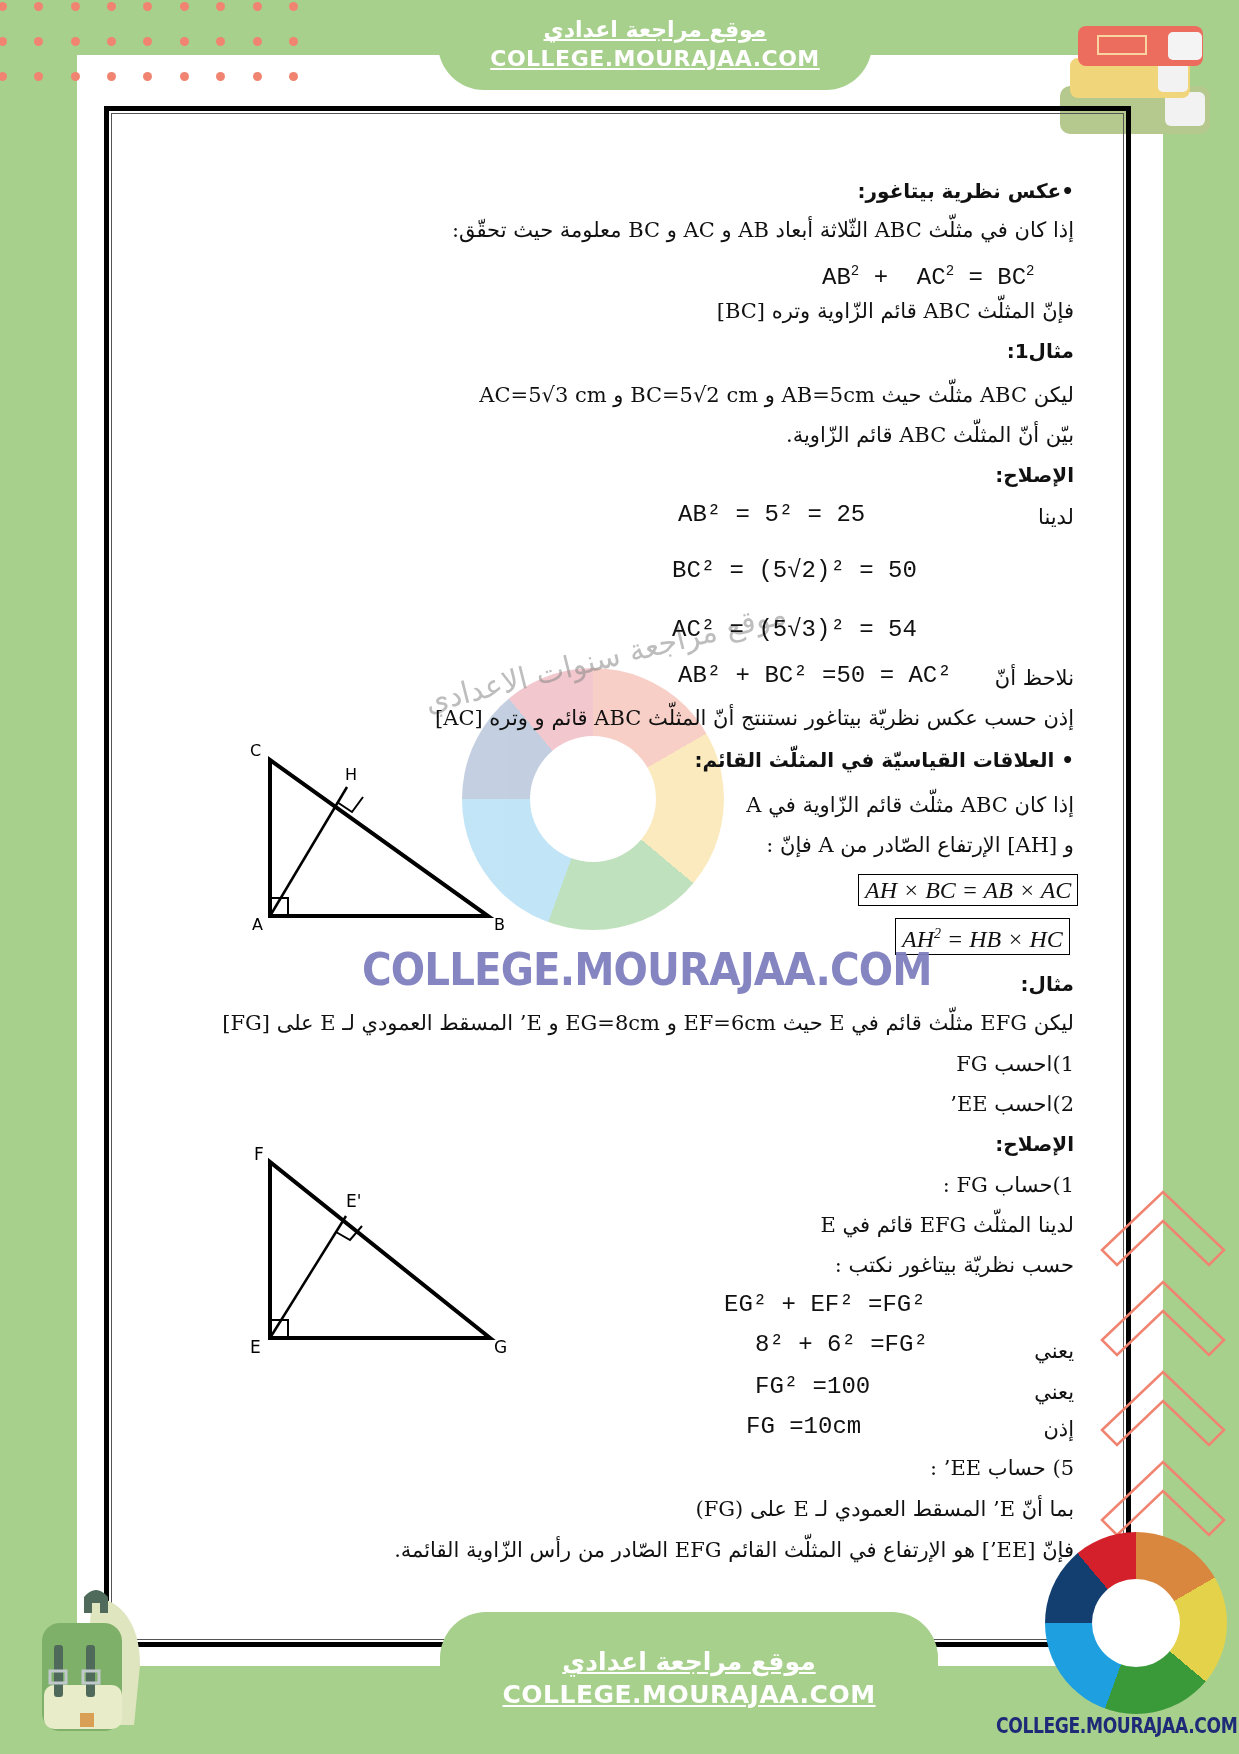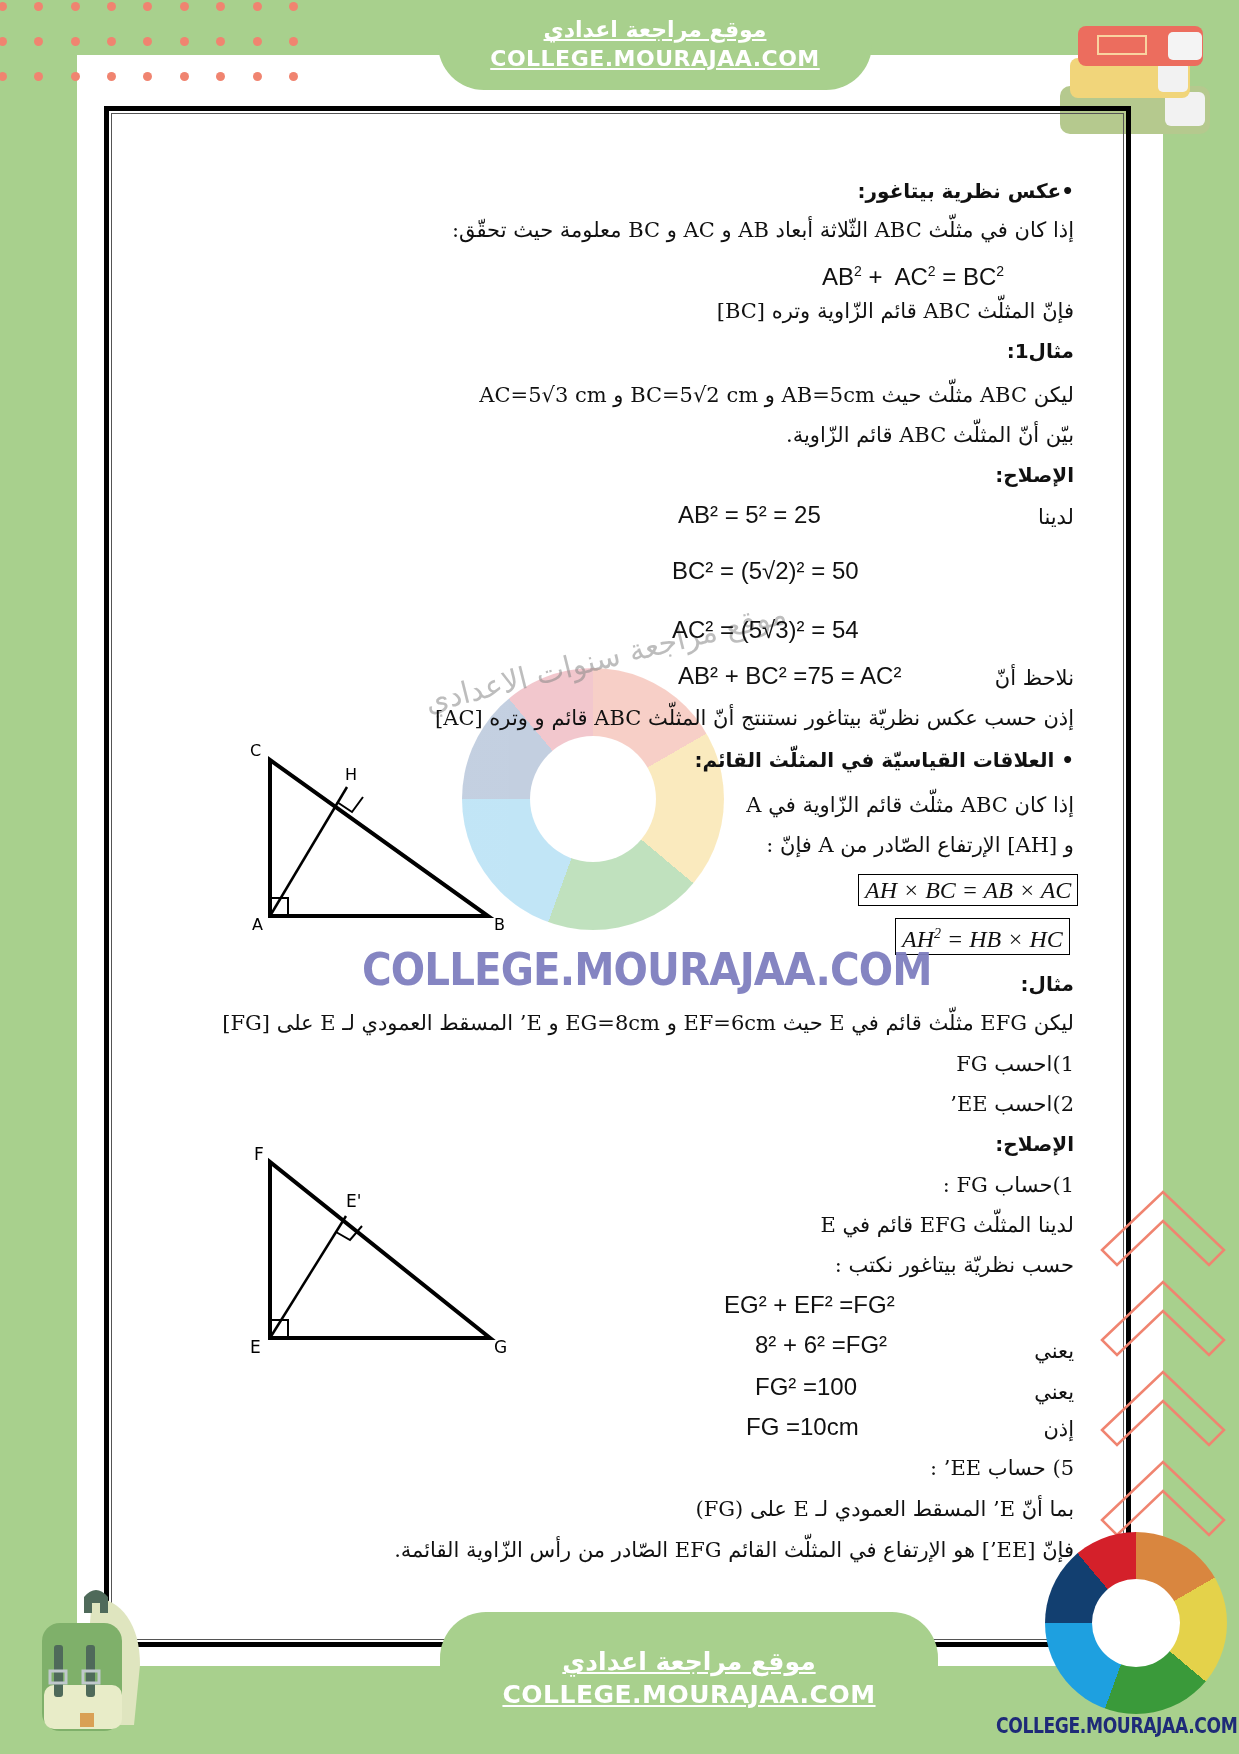--- a/index.html
+++ b/index.html
@@ -24,21 +24,21 @@
   #footer-pill .ar { font-size: 25px; line-height: 32px; }
   #footer-pill .en { font-size: 25px; line-height: 34px; }
 
   #frame-outer { position: absolute; left: 104px; top: 106px; width: 1027px; height: 1541px;
                  border: 5px solid #000; }
   #frame-inner { position: absolute; left: 111px; top: 113px; width: 1013px; height: 1527px;
                  border: 1px solid #555; }
 
   .line { position: absolute; right: 165px; direction: rtl; text-align: left; font-size: 21px; line-height: 30px; white-space: nowrap; }
   .bold { font-family: "DejaVu Sans", sans-serif; font-weight: bold; font-size: 20px; }
-  .math { position: absolute; font-family: Liberation Sans, sans-serif; font-size: 24px; line-height: 30px; white-space: nowrap; direction: ltr; }
+  .math { position: absolute; font-family: Liberation Mono, monospace; font-size: 24px; line-height: 30px; white-space: nowrap; direction: ltr; }
   .math sup { font-size: 14px; vertical-align: 9px; }
   .lbl { position: absolute; direction: rtl; font-size: 21px; line-height: 30px; white-space: nowrap; }
   .boxed { position: absolute; border: 1.5px solid #000; font-family: "Liberation Serif", serif; font-style: italic;
            font-size: 24px; padding: 0 6px; line-height: 30px; white-space: nowrap; direction: ltr; }
   .ul { }
 
   #watermark-site { position: absolute; left: 362px; top: 944px; font-family: "DejaVu Sans", sans-serif; font-weight: bold;
                     font-size: 44px; color: #7f7fbf; letter-spacing: -1px; transform: scaleX(0.92); transform-origin: left; opacity: 0.95; }
   #watermark-arc { position: absolute; left: 420px; top: 640px; font-family: "DejaVu Sans", sans-serif; font-size: 30px;
                    color: #888; opacity: 0.55; transform: rotate(-14deg); direction: rtl; }
@@ -122,21 +122,21 @@
 
 <div class="line bold ul" style="top:336px">مثال1:</div>
 <div class="line" style="top:380px">ليكن ABC مثلّث حيث AB=5cm و BC=5√2 cm و AC=5√3 cm</div>
 <div class="line" style="top:420px">بيّن أنّ المثلّث ABC قائم الزّاوية.</div>
 <div class="line bold" style="top:460px">الإصلاح:</div>
 <div class="lbl" style="right:165px;top:502px">لدينا</div>
 <div class="math" style="left:678px;top:500px">AB² = 5² = 25</div>
 <div class="math" style="left:672px;top:556px">BC² = (5√2)² = 50</div>
 <div class="math" style="left:672px;top:615px">AC² = (5√3)² = 54</div>
 <div class="lbl" style="right:165px;top:663px">نلاحظ أنّ</div>
-<div class="math" style="left:678px;top:661px">AB² + BC² =75 = AC²</div>
+<div class="math" style="left:678px;top:661px">AB² + BC² =50 = AC²</div>
 <div class="line" style="top:703px">إذن حسب عكس نظريّة بيتاغور نستنتج أنّ المثلّث ABC قائم و وتره [AC]</div>
 
 <div class="line bold" style="top:745px">• العلاقات القياسيّة في المثلّث القائم:</div>
 <div class="line" style="top:790px">إذا كان ABC مثلّث قائم الزّاوية في A</div>
 <div class="line" style="top:830px">و [AH] الإرتفاع الصّادر من A فإنّ :</div>
 <div class="boxed" style="left:858px;top:874px">AH × BC = AB × AC</div>
 <div class="boxed" style="left:895px;top:918px">
   <span>AH</span><sup style="font-size:14px;vertical-align:9px;">2</sup> <span>= HB × HC</span>
 </div>
 

